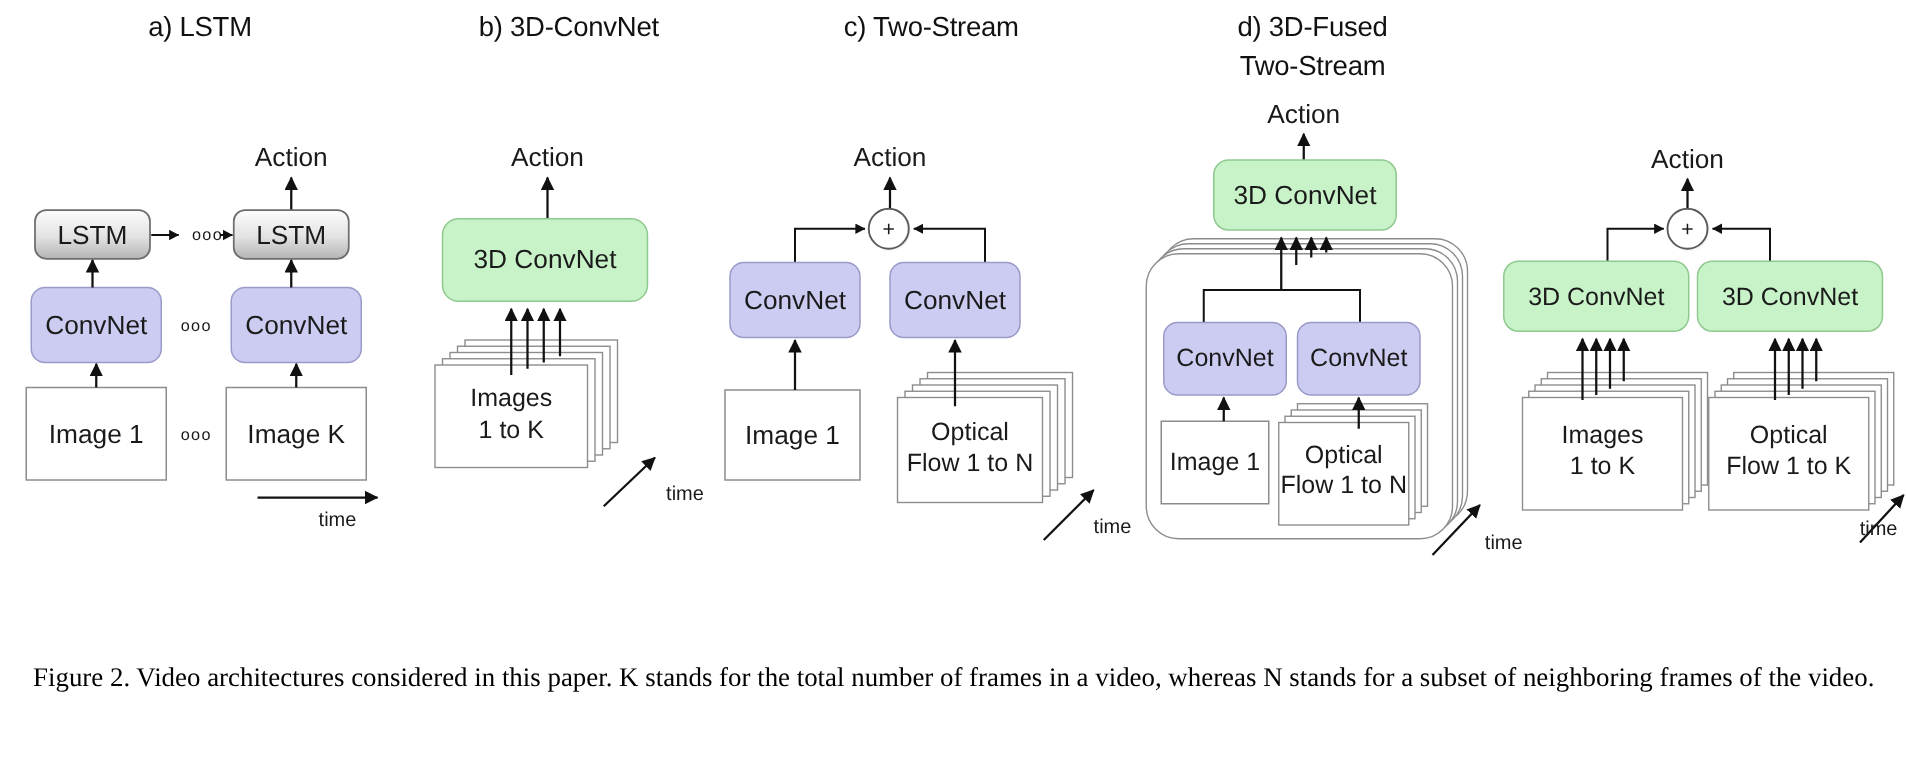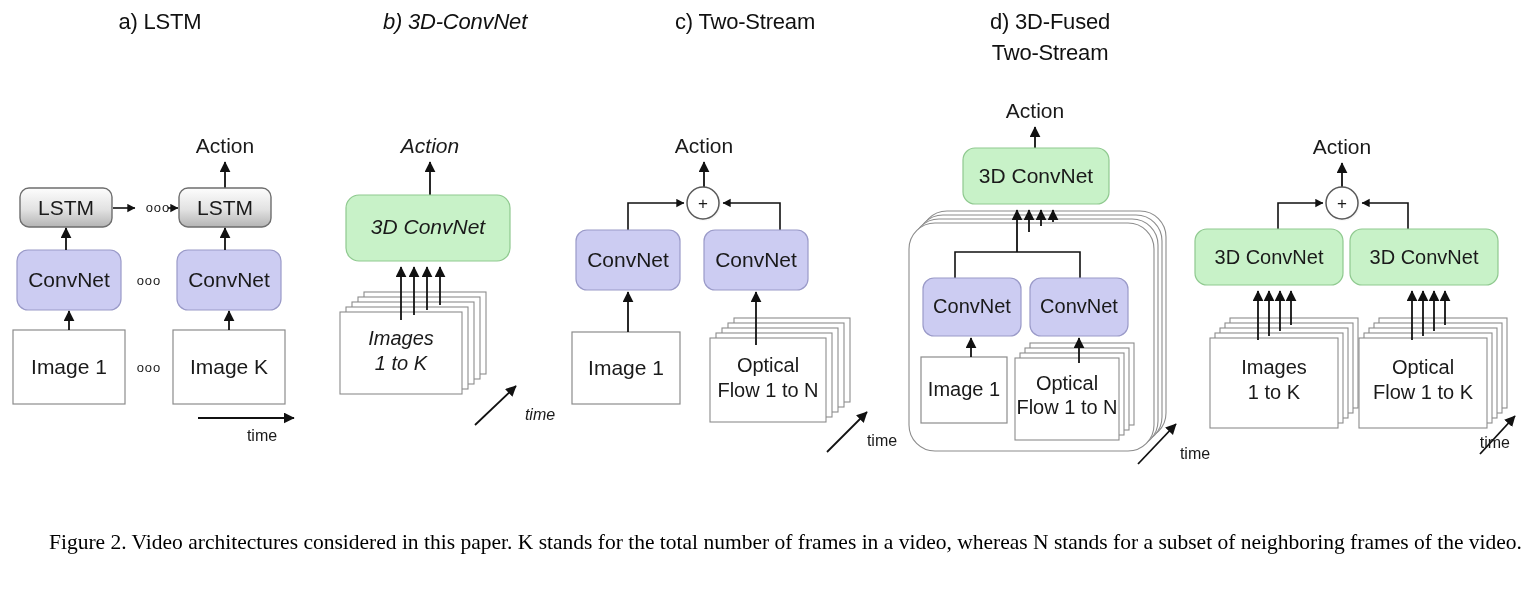--- a/index.html
+++ b/index.html
@@ -8,34 +8,34 @@
     font-family:"Liberation Sans","DejaVu Sans",sans-serif;
     color:#1a1a1a;
   }
   .figure-area{position:absolute;left:0;top:0;width:1525px;height:500px;}
   .panel{position:absolute;top:0;height:470px;}
   .panel-title{
     position:absolute;top:6px;left:0;width:100%;
     text-align:center;font-size:22px;line-height:31px;
     color:#111;letter-spacing:-0.2px;white-space:pre-line;
   }
-  .svg-wrap{position:absolute;left:0;top:0;width:100%;height:100%;margin-top:20px;}
+  .svg-wrap{position:absolute;left:8px;top:0;width:100%;height:100%;}
   svg{display:block;overflow:visible;}
   .bx-label{font-family:"Liberation Sans","DejaVu Sans",sans-serif;font-size:21px;fill:#1a1a1a;}
   .bx-label-sm{font-family:"Liberation Sans","DejaVu Sans",sans-serif;font-size:20px;fill:#1a1a1a;}
   .ax-label{font-family:"Liberation Sans","DejaVu Sans",sans-serif;font-size:21px;fill:#1a1a1a;}
   .tm-label{font-family:"Liberation Sans","DejaVu Sans",sans-serif;font-size:16px;fill:#1a1a1a;}
   .plus-label{font-family:"Liberation Sans","DejaVu Sans",sans-serif;font-size:17px;fill:#1a1a1a;}
   .dots{font-family:"Liberation Sans","DejaVu Sans",sans-serif;font-size:13px;fill:#1a1a1a;letter-spacing:1px;}
 
   .caption{
     position:absolute;left:4px;top:528px;width:1518px;
     font-family:"Liberation Serif","DejaVu Serif",serif;
     font-size:21.5px;line-height:29px;color:#000;
-    text-align:right;
+    text-align:center;
   }
 </style>
 </head>
 <body>
 
 <div class="figure-area">
 
   <div class="panel" style="left:0px;width:320px;">
     <div class="panel-title">a) LSTM</div>
     <div class="svg-wrap">
@@ -89,21 +89,21 @@
 
         <line x1="69" y1="310" x2="69" y2="291" stroke="#111" stroke-width="1.8" marker-end="url(#ah)"></line>
         <line x1="229" y1="310" x2="229" y2="291" stroke="#111" stroke-width="1.8" marker-end="url(#ah)"></line>
 
         <line x1="198" y1="398" x2="294" y2="398" stroke="#111" stroke-width="1.8" marker-end="url(#ah)"></line>
         <text class="tm-label" x="262" y="421" text-anchor="middle">time</text>
       </svg>
     </div>
   </div>
 
-  <div class="panel" style="left:320px;width:270px;font-style:italic;">
+  <div class="panel" style="left:320px;width:270px;">
     <div class="panel-title">b) 3D-ConvNet</div>
     <div class="svg-wrap">
       <svg width="270" height="470" viewBox="0 0 270 470">
         <text class="ax-label" x="110" y="133" text-anchor="middle">Action</text>
         <line x1="110" y1="175" x2="110" y2="142" stroke="#111" stroke-width="1.8" marker-end="url(#ah)"></line>
 
         <rect x="26" y="175" width="164" height="66" rx="13" ry="13" fill="#c8f2c8" stroke="#8fc98f" stroke-width="1.2"></rect>
         <text class="bx-label" x="108" y="214" text-anchor="middle">3D ConvNet</text>
 
         <g>

